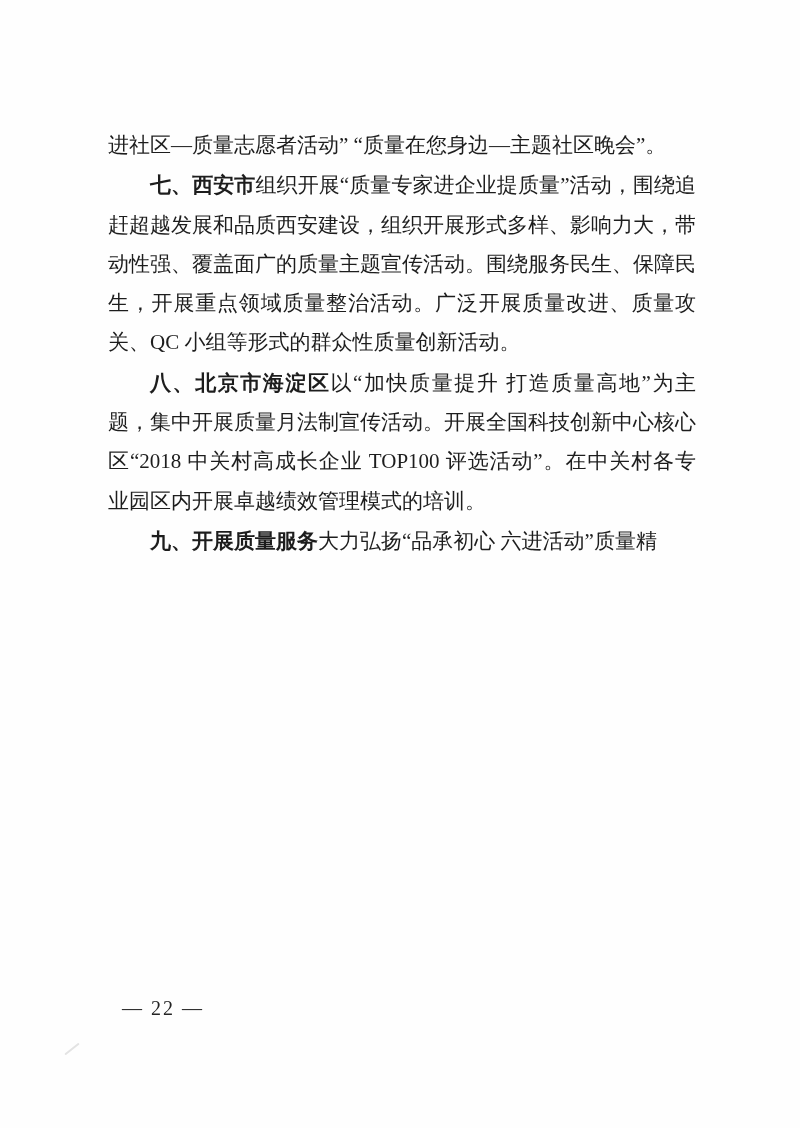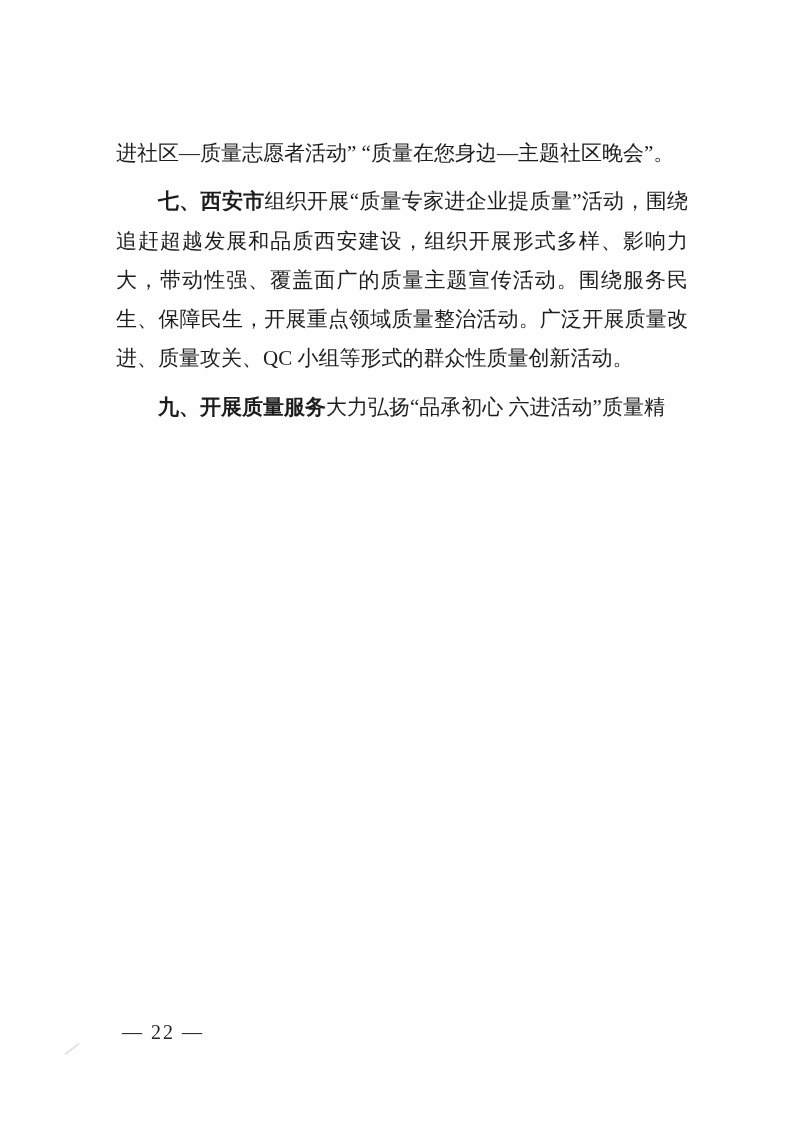--- a/index.html
+++ b/index.html
@@ -20,56 +20,56 @@
     position: absolute;
     left: 108px;
     top: 126px;
     width: 588px;
     font-size: 21px;
     line-height: 39.3px;
     text-align: justify;
     text-justify: inter-character;
   }
   .para {
-    margin: 8px;
+    margin: 0;
     padding: 0;
   }
   .para.indent {
     text-indent: 2em;
   }
   .lead {
     font-family: "Liberation Sans", "DejaVu Sans", sans-serif;
     font-weight: 700;
   }
   .page-number {
     position: absolute;
     left: 122px;
     top: 995px;
     font-size: 20px;
     line-height: 26px;
     letter-spacing: 2px;
     color: #242424;
     font-family: "Liberation Serif", "DejaVu Serif", serif;
-    margin-top: 24px;
   }
   .scratch {
     position: absolute;
     left: 63px;
     top: 1048px;
     width: 18px;
     height: 2px;
     background: #e3e3e3;
     border-radius: 2px;
     transform: rotate(-38deg);
   }
 </style>
 </head>
 <body>
 
 <div class="page">
   <div class="doc">
       <p class="para"><span class="body-text">进社区—质量志愿者活动” “质量在您身边—主题社区晚会”。</span></p>
       <p class="para indent"><span class="lead">七、西安市</span><span class="body-text">组织开展“质量专家进企业提质量”活动，围绕追赶超越发展和品质西安建设，组织开展形式多样、影响力大，带动性强、覆盖面广的质量主题宣传活动。围绕服务民生、保障民生，开展重点领域质量整治活动。广泛开展质量改进、质量攻关、QC 小组等形式的群众性质量创新活动。</span></p>
+      <p class="para indent"><span class="lead">八、北京市海淀区</span><span class="body-text">以“加快质量提升 打造质量高地”为主题，集中开展质量月法制宣传活动。开展全国科技创新中心核心区“2018 中关村高成长企业 TOP100 评选活动”。在中关村各专业园区内开展卓越绩效管理模式的培训。</span></p>
       <p class="para indent"><span class="lead">九、开展质量服务</span><span class="body-text">大力弘扬“品承初心 六进活动”质量精</span></p>
     </div>
   <div class="page-number">— 22 —</div>
   <div class="scratch"></div>
 </div>
 
 </body></html>

